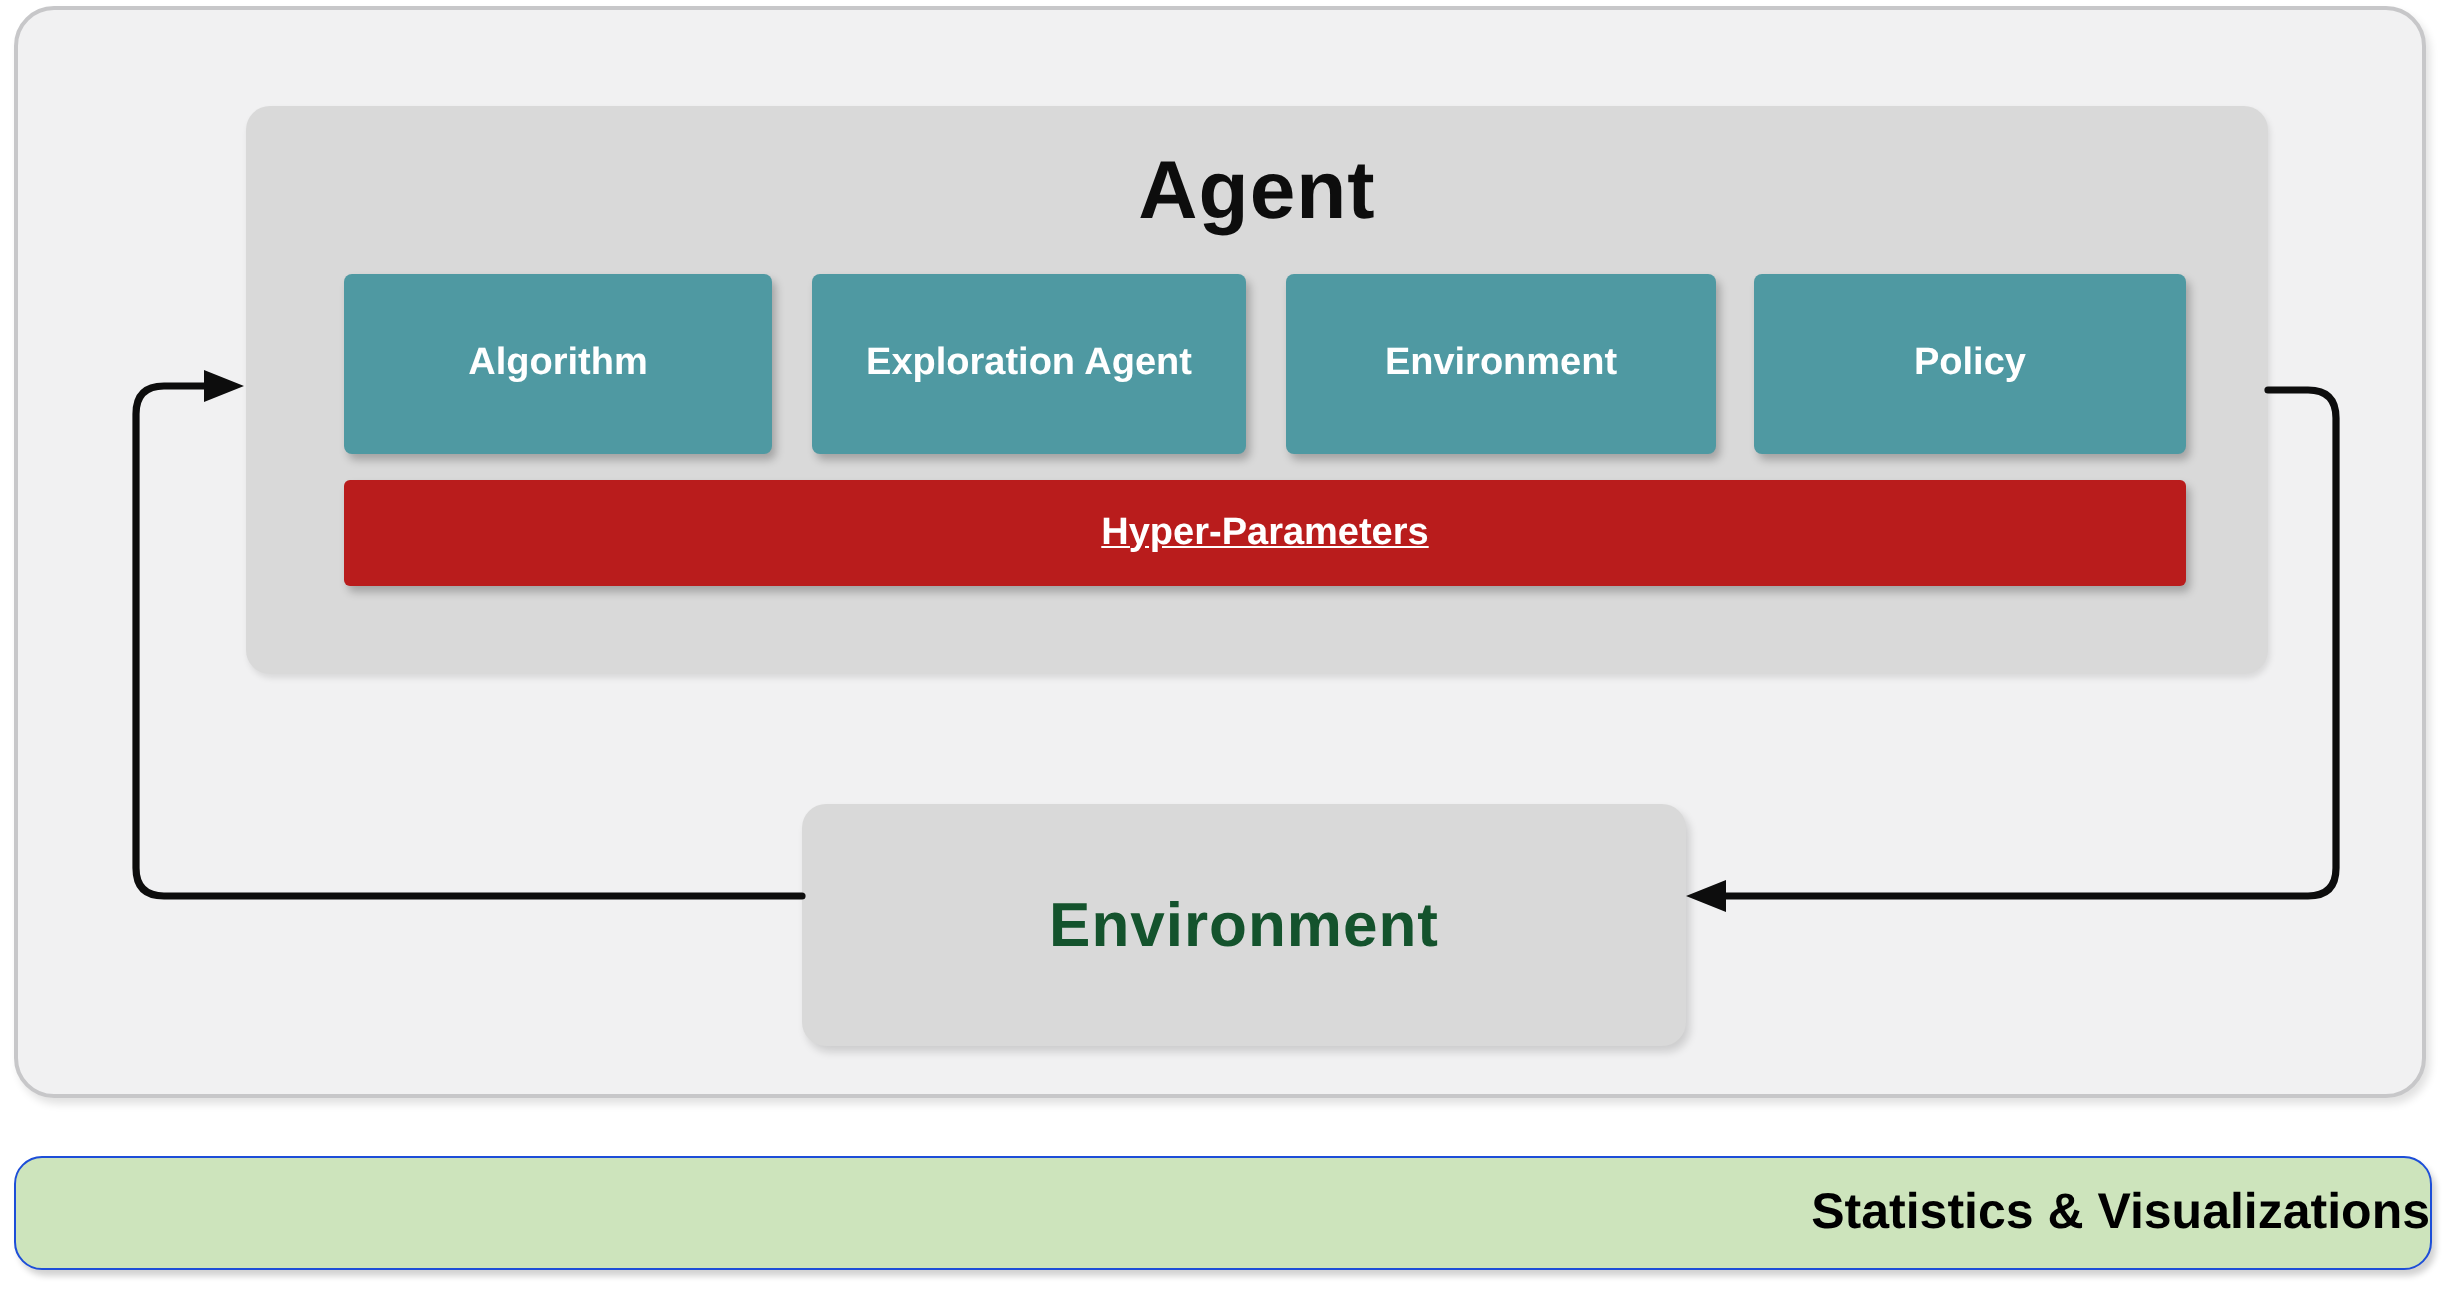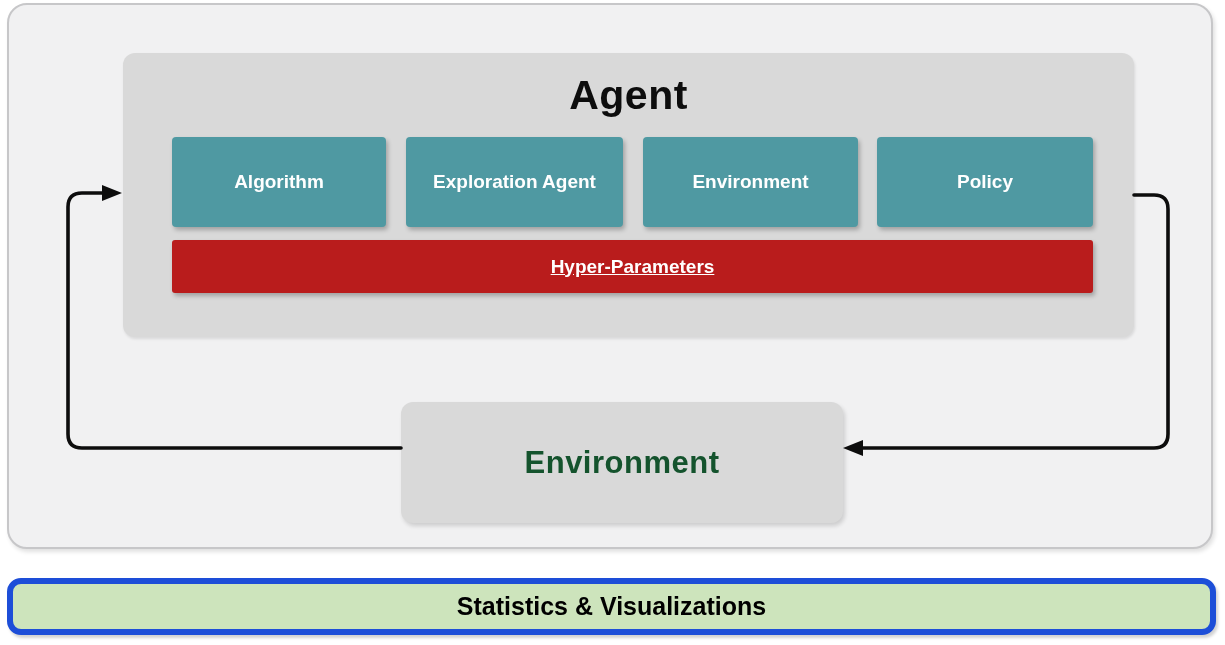--- a/index.html
+++ b/index.html
@@ -95,27 +95,27 @@
     position: absolute;
     left: 0; top: 0;
     width: 1225px; height: 645px;
     pointer-events: none;
   }
   .stats-bar {
     position: absolute;
     left: 7px; top: 578px;
     width: 1209px; height: 57px;
     background: #cde4bc;
-    border: 6px solid #1d4ed8;
+    border: 1px solid #1d4ed8;
     border-radius: 14px;
     box-shadow: 2px 3px 3px rgba(0,0,0,0.18);
     box-sizing: border-box;
     display: flex;
     align-items: center;
-    justify-content: center;
+    justify-content: flex-end;
     color: #000000;
     font-size: 25px;
     font-weight: 700;
   }
 </style>
 </head>
 <body>
 
 <div class="canvas">
 

